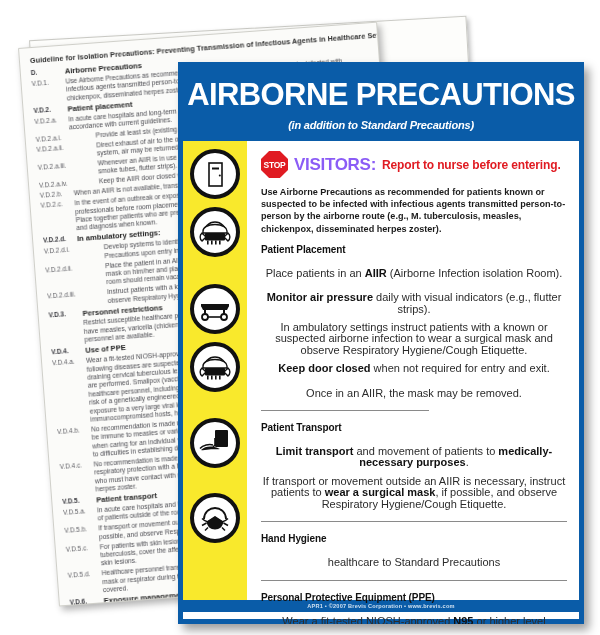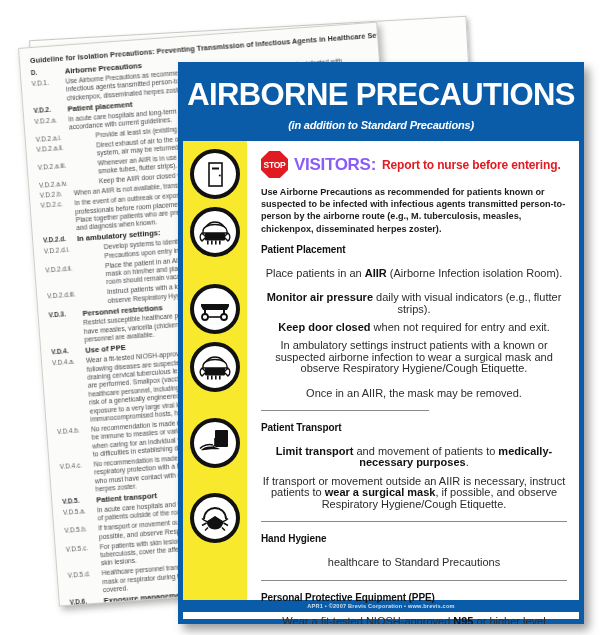--- a/index.html
+++ b/index.html
@@ -357,22 +357,22 @@
           <div class="vis-sub">Report to nurse before entering.</div>
         </div>
 
         <div class="intro">Use Airborne Precautions as recommended for patients known or suspected to be infected with infectious agents transmitted person-to-person by the airborne route (e.g., M. tuberculosis, measles, chickenpox, disseminated herpes zoster).</div>
 
         <div id="sections">
             <div class="sec">
               <h3>Patient Placement</h3>
               <p><span>Place patients in an </span><b>AIIR</b><span> (Airborne Infection isolation Room).</span></p>
               <p><b>Monitor air pressure</b><span> daily with visual indicators (e.g., flutter strips).</span></p>
+              <p class="sp"><span>In ambulatory settings instruct patients with a known or suspected airborne infection to wear a surgical mask and observe Respiratory Hygiene/Cough Etiquette.</span></p>
               <p class="sp"><b>Keep door closed</b><span> when not required for entry and exit.</span></p>
-              <p class="sp"><span>In ambulatory settings instruct patients with a known or suspected airborne infection to wear a surgical mask and observe Respiratory Hygiene/Cough Etiquette.</span></p>
               <p><span>Once in an AIIR, the mask may be removed.</span></p>
             </div>
             <div class="hr short"></div>
             <div class="sec">
               <h3>Patient Transport</h3>
               <p><b>Limit transport</b><span> and movement of patients to </span><b>medically-necessary purposes</b><span>.</span></p>
               <p class="sp"><span>If transport or movement outside an AIIR is necessary, instruct patients to </span><b>wear a surgical mask</b><span>, if possible, and observe Respiratory Hygiene/Cough Etiquette.</span></p>
             </div>
             <div class="hr"></div>
             <div class="sec">

